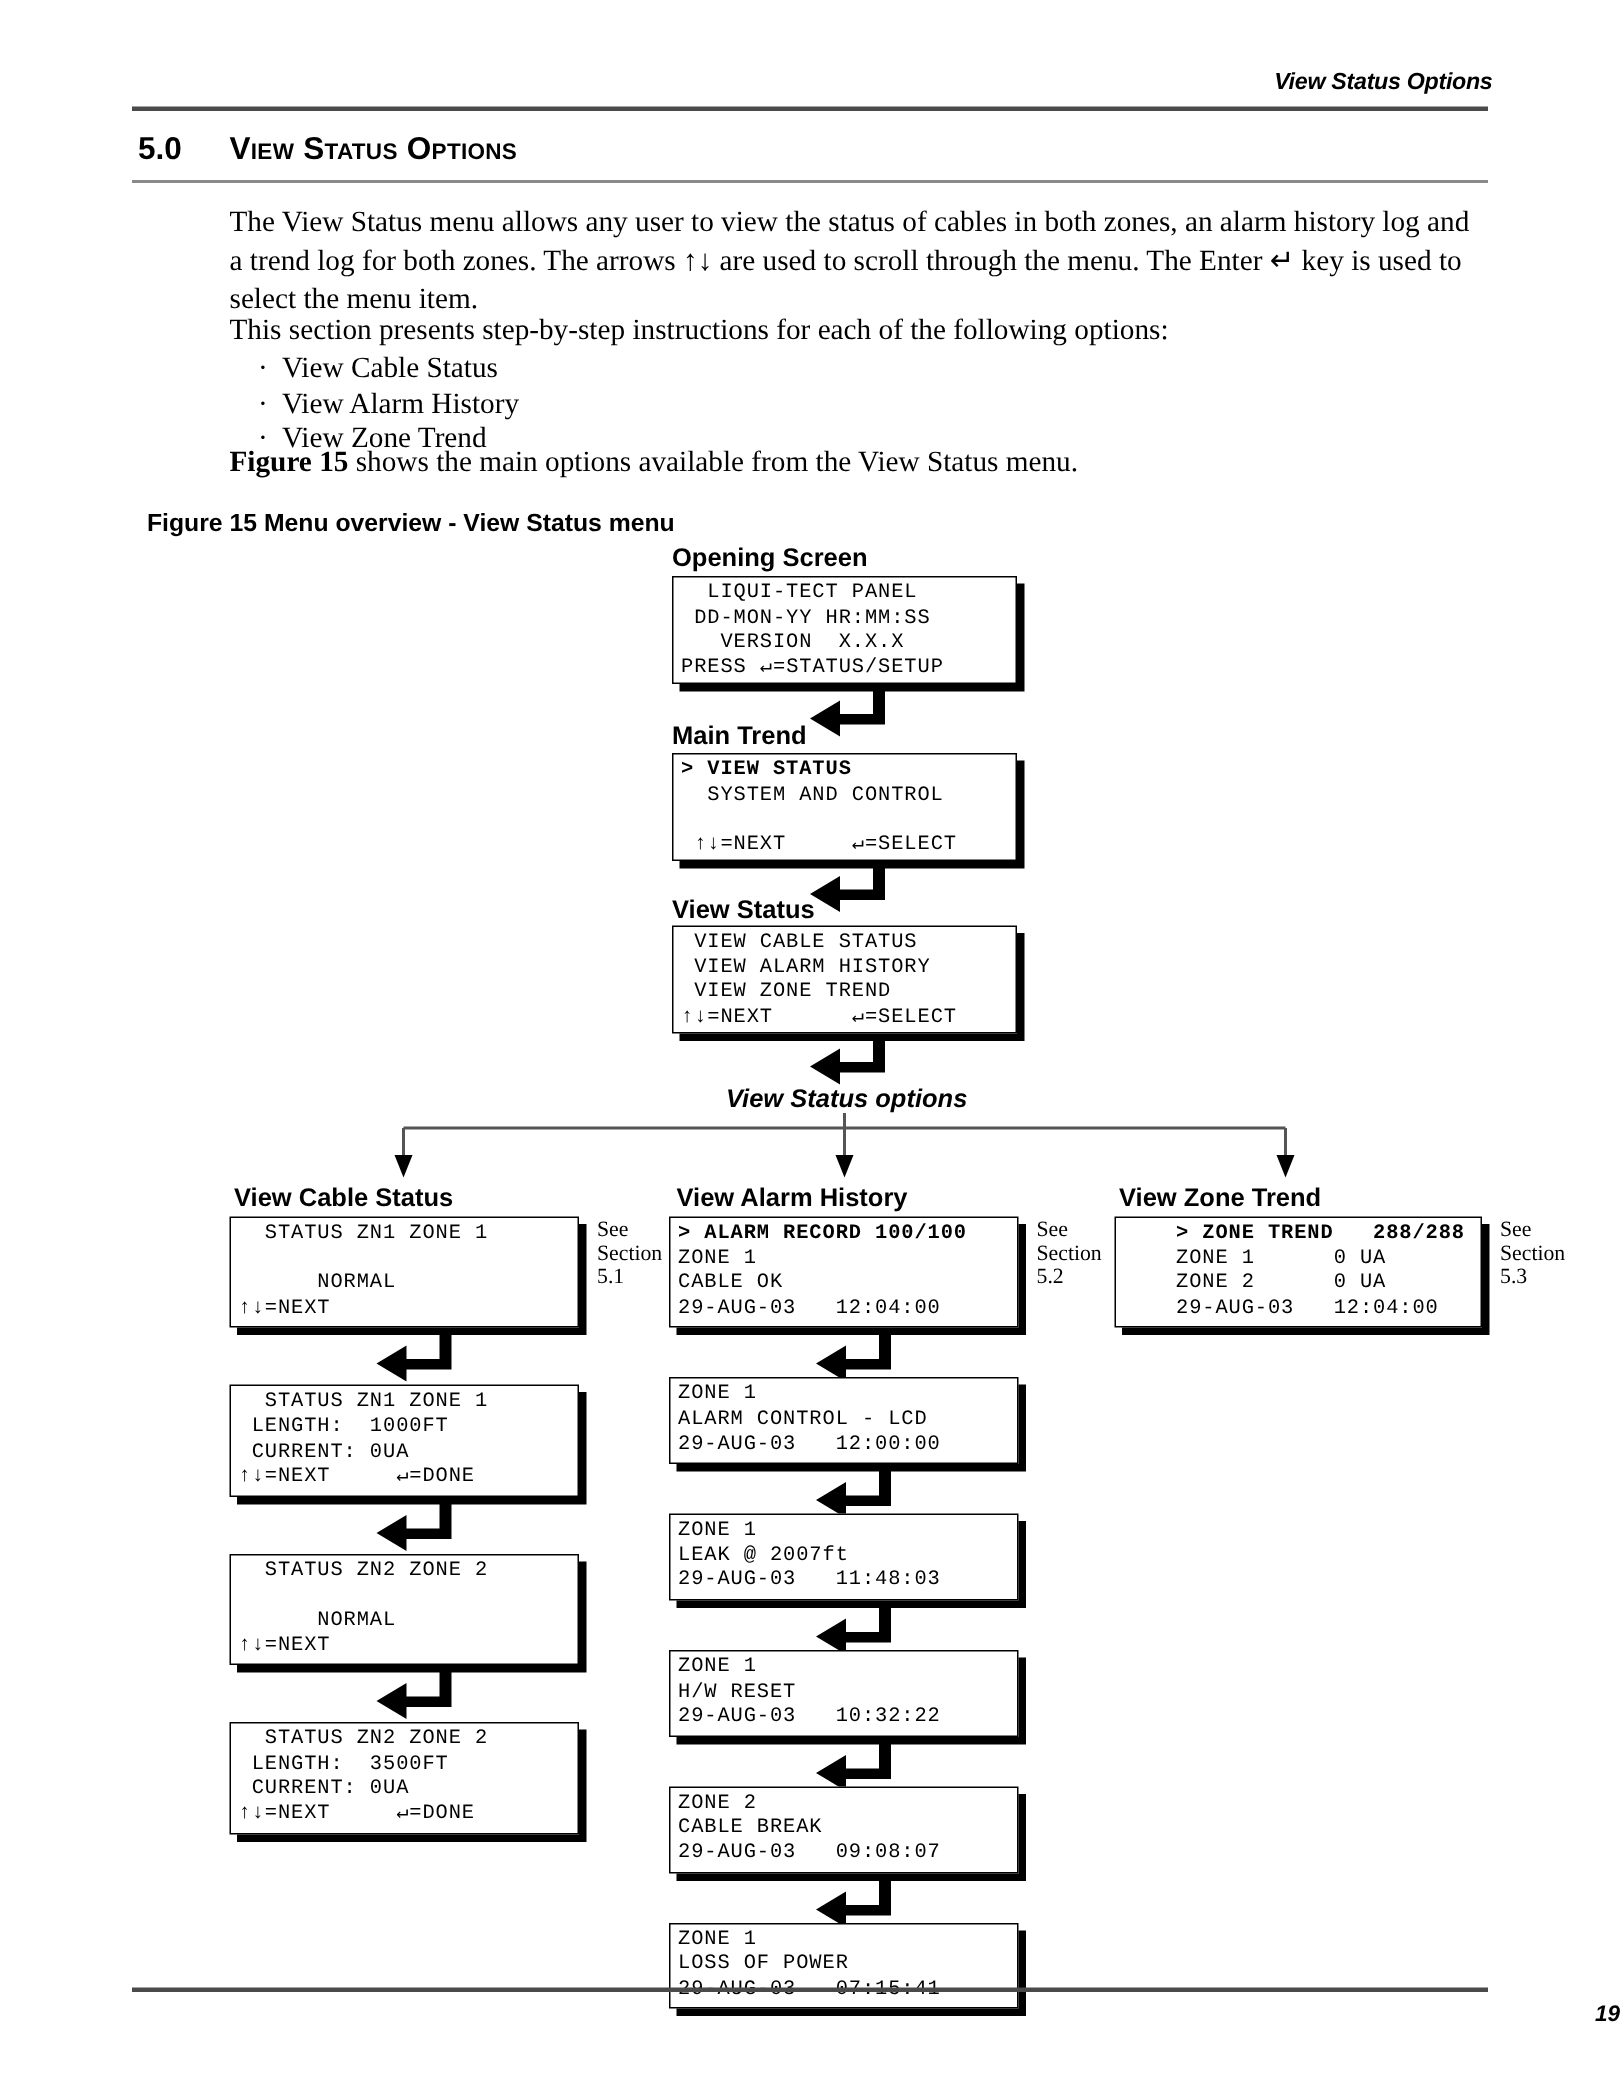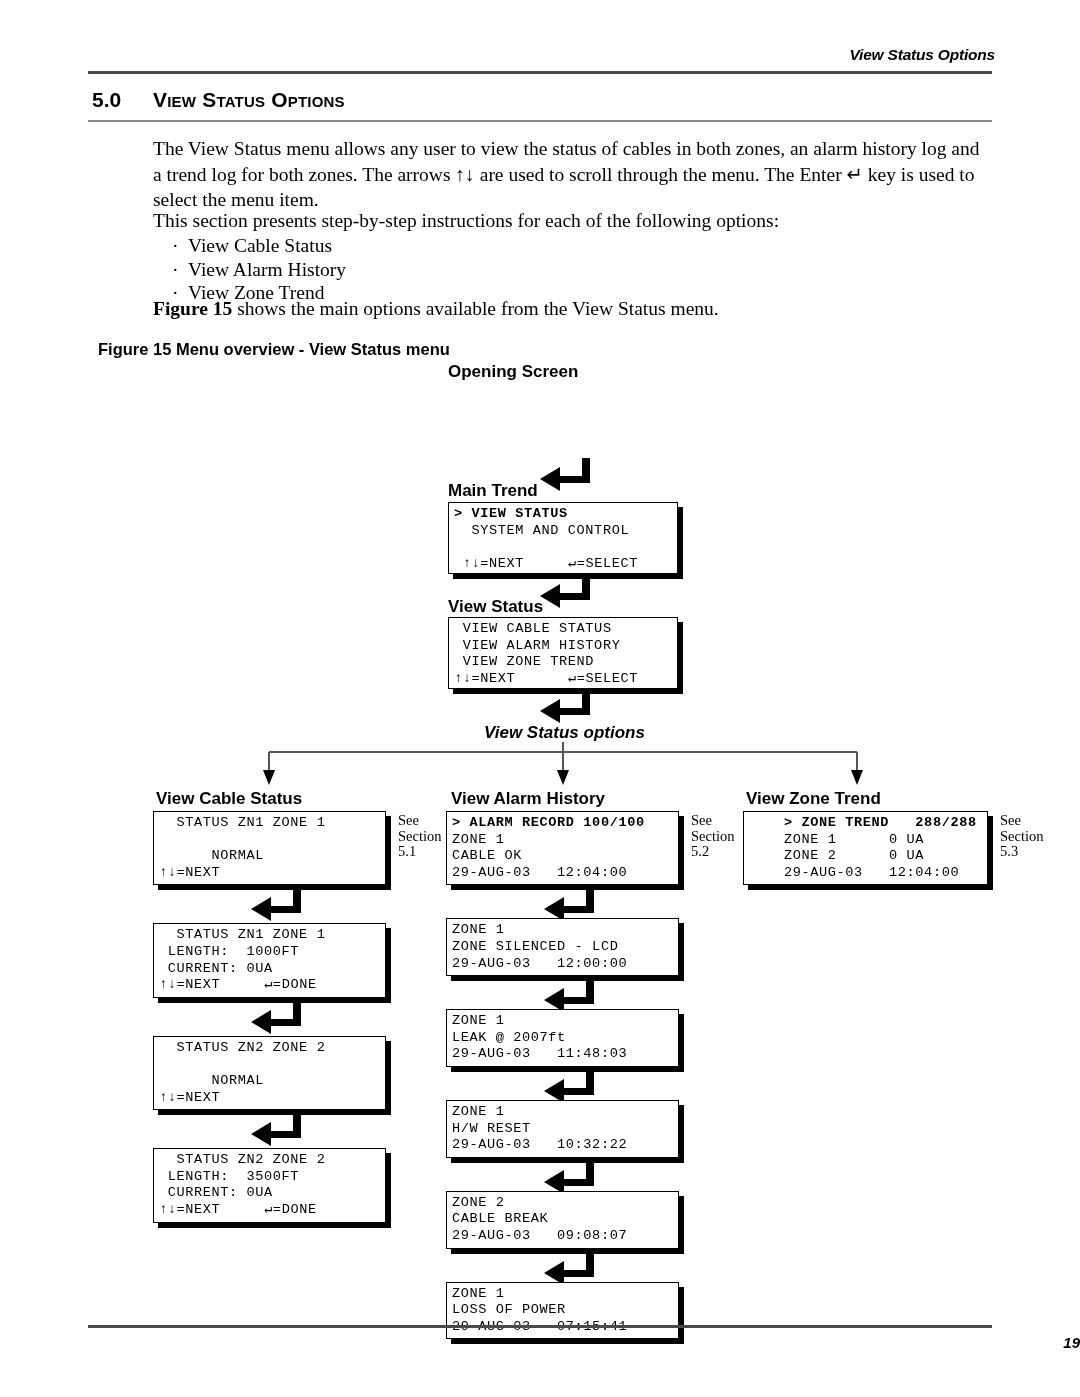--- a/index.html
+++ b/index.html
@@ -181,20 +181,21 @@
       <line x1="217" y1="752" x2="217" y2="772" stroke="#555" stroke-width="2"></line>
       <polygon points="211,770 223,770 217,785" fill="#000"></polygon>
       <line x1="511" y1="752" x2="511" y2="772" stroke="#555" stroke-width="2"></line>
       <polygon points="505,770 517,770 511,785" fill="#000"></polygon>
       <line x1="805" y1="752" x2="805" y2="772" stroke="#555" stroke-width="2"></line>
       <polygon points="799,770 811,770 805,785" fill="#000"></polygon>
     </g>
   </svg>
 
   <div class="grp-label" style="left:396px; top:362px;">Opening Screen</div>
+  <div class="lcd" id="lcd-opening" style="left:396px; top:384px; width:230px; height:72px;"><div class="row">  LIQUI-TECT PANEL</div><div class="row"> DD-MON-YY HR:MM:SS</div><div class="row">   VERSION  X.X.X</div><div class="row">PRESS ↵=STATUS/SETUP</div></div>
 
   <div class="conn" style="left:484px; top:458px;">
     <svg width="60" height="34">
         <path d="M46 0 L46 18 L24 18 L24 9 L4 21 L24 33 L24 25 L54 25 L54 0 Z" fill="#000"></path>
       </svg>
   </div>
 
   <div class="grp-label" style="left:396px; top:481px;">Main Trend</div>
   <div class="lcd" id="lcd-mainmenu" style="left:396px; top:502px; width:230px; height:72px;"><div class="row bold">&gt; VIEW STATUS</div><div class="row">  SYSTEM AND CONTROL</div><div class="row blank">&nbsp;</div><div class="row"> ↑↓=NEXT     ↵=SELECT</div></div>
 
@@ -237,21 +238,21 @@
 
   <div class="grp-label" style="left:399px; top:789px;">View Alarm History</div>
   <div id="col-alarm">
       <div class="lcd" style="left: 394px; top: 811px; width: 233px; height: 74.4px;"><div class="row bold">&gt; ALARM RECORD 100/100</div><div class="row">ZONE 1</div><div class="row">CABLE OK</div><div class="row">29-AUG-03   12:04:00</div></div>
       <div class="see-note" style="left: 639px; top: 813px;">See
 Section
 5.2</div>
       <div class="conn" style="left: 487.5px; top: 888.4px;"><svg width="60" height="34">
           <path d="M46 0 L46 18 L24 18 L24 9 L4 21 L24 33 L24 25 L54 25 L54 0 Z" fill="#000"></path>
         </svg></div>
-      <div class="lcd" style="left: 394px; top: 918.4px; width: 233px; height: 57.8px;"><div class="row">ZONE 1</div><div class="row">ZONE SILENCED - LCD</div><div class="row">29-AUG-03   12:00:00</div></div>
+      <div class="lcd" style="left: 394px; top: 918.4px; width: 233px; height: 57.8px;"><div class="row">ZONE 1</div><div class="row">ALARM CONTROL - LCD</div><div class="row">29-AUG-03   12:00:00</div></div>
       <div class="conn" style="left: 487.5px; top: 979.2px;"><svg width="60" height="34">
           <path d="M46 0 L46 18 L24 18 L24 9 L4 21 L24 33 L24 25 L54 25 L54 0 Z" fill="#000"></path>
         </svg></div>
       <div class="lcd" style="left: 394px; top: 1009.2px; width: 233px; height: 57.8px;"><div class="row">ZONE 1</div><div class="row">LEAK @ 2007ft</div><div class="row">29-AUG-03   11:48:03</div></div>
       <div class="conn" style="left: 487.5px; top: 1070px;"><svg width="60" height="34">
           <path d="M46 0 L46 18 L24 18 L24 9 L4 21 L24 33 L24 25 L54 25 L54 0 Z" fill="#000"></path>
         </svg></div>
       <div class="lcd" style="left: 394px; top: 1100px; width: 233px; height: 57.8px;"><div class="row">ZONE 1</div><div class="row">H/W RESET</div><div class="row">29-AUG-03   10:32:22</div></div>
       <div class="conn" style="left: 487.5px; top: 1160.8px;"><svg width="60" height="34">
           <path d="M46 0 L46 18 L24 18 L24 9 L4 21 L24 33 L24 25 L54 25 L54 0 Z" fill="#000"></path>

